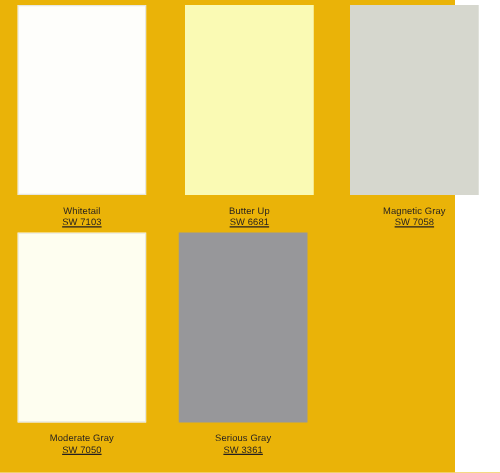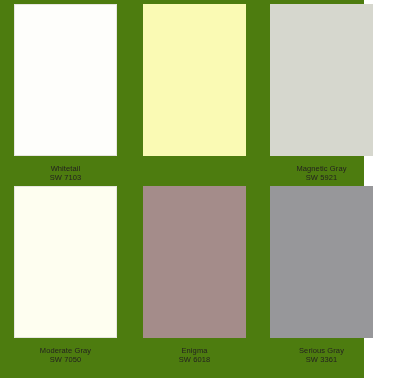--- a/index.html
+++ b/index.html
@@ -18,21 +18,21 @@
   .swatch-board {
     width: 364px;
     height: 378px;
     box-sizing: border-box;
     display: grid;
     grid-template-columns: repeat(3, 1fr);
     grid-template-rows: repeat(2, 1fr);
     column-gap: 0px;
     row-gap: 0px;
     padding: 4px 0 10px 0;
-    background: #4d7c0f;
+    background: #eab308;
   }
 
   .swatch-cell {
     display: flex;
     flex-direction: column;
     align-items: center;
     justify-content: flex-start;
     box-sizing: border-box;
   }
 
@@ -64,62 +64,60 @@
   }
 
   .swatch-name {
     display: block;
     white-space: nowrap;
   }
 
   .swatch-code {
     display: block;
     white-space: nowrap;
+    text-decoration: underline;
   }
 </style>
 </head>
 <body style="background-color: rgb(255, 255, 255);">
 
 <div class="swatch-board">
 
   <div class="swatch-cell col-1">
     <div class="swatch-chip faint-edge" style="background-color: rgb(254, 254, 251);"></div>
     <div class="swatch-label" style="color: rgb(35, 31, 32);">
       <span class="swatch-name">Whitetail</span>
       <span class="swatch-code">SW 7103</span>
     </div>
   </div>
 
   <div class="swatch-cell col-2">
     <div class="swatch-chip" style="background-color: rgb(250, 250, 180);"></div>
+    <div class="swatch-label" style="color: rgb(35, 31, 32);">
+      <span class="swatch-name">Butter Up</span>
+      <span class="swatch-code">SW 6681</span>
+    </div>
   </div>
 
   <div class="swatch-cell col-3">
     <div class="swatch-chip" style="background-color: rgb(214, 215, 206);"></div>
     <div class="swatch-label" style="color: rgb(35, 31, 32);">
       <span class="swatch-name">Magnetic Gray</span>
-      <span class="swatch-code">SW 5921</span>
+      <span class="swatch-code">SW 7058</span>
     </div>
   </div>
 
   <div class="swatch-cell col-1">
     <div class="swatch-chip faint-edge" style="background-color: rgb(254, 254, 240);"></div>
     <div class="swatch-label" style="color: rgb(35, 31, 32);">
       <span class="swatch-name">Moderate Gray</span>
       <span class="swatch-code">SW 7050</span>
     </div>
   </div>
 
-  <div class="swatch-cell col-2">
-    <div class="swatch-chip" style="background-color: rgb(164, 140, 138);"></div>
-    <div class="swatch-label" style="color: rgb(35, 31, 32);">
-      <span class="swatch-name">Enigma</span>
-      <span class="swatch-code">SW 6018</span>
-    </div>
-  </div>
 
   <div class="swatch-cell col-3">
     <div class="swatch-chip" style="background-color: rgb(151, 151, 154);"></div>
     <div class="swatch-label" style="color: rgb(35, 31, 32);">
       <span class="swatch-name">Serious Gray</span>
       <span class="swatch-code">SW 3361</span>
     </div>
   </div>
 
 </div>

